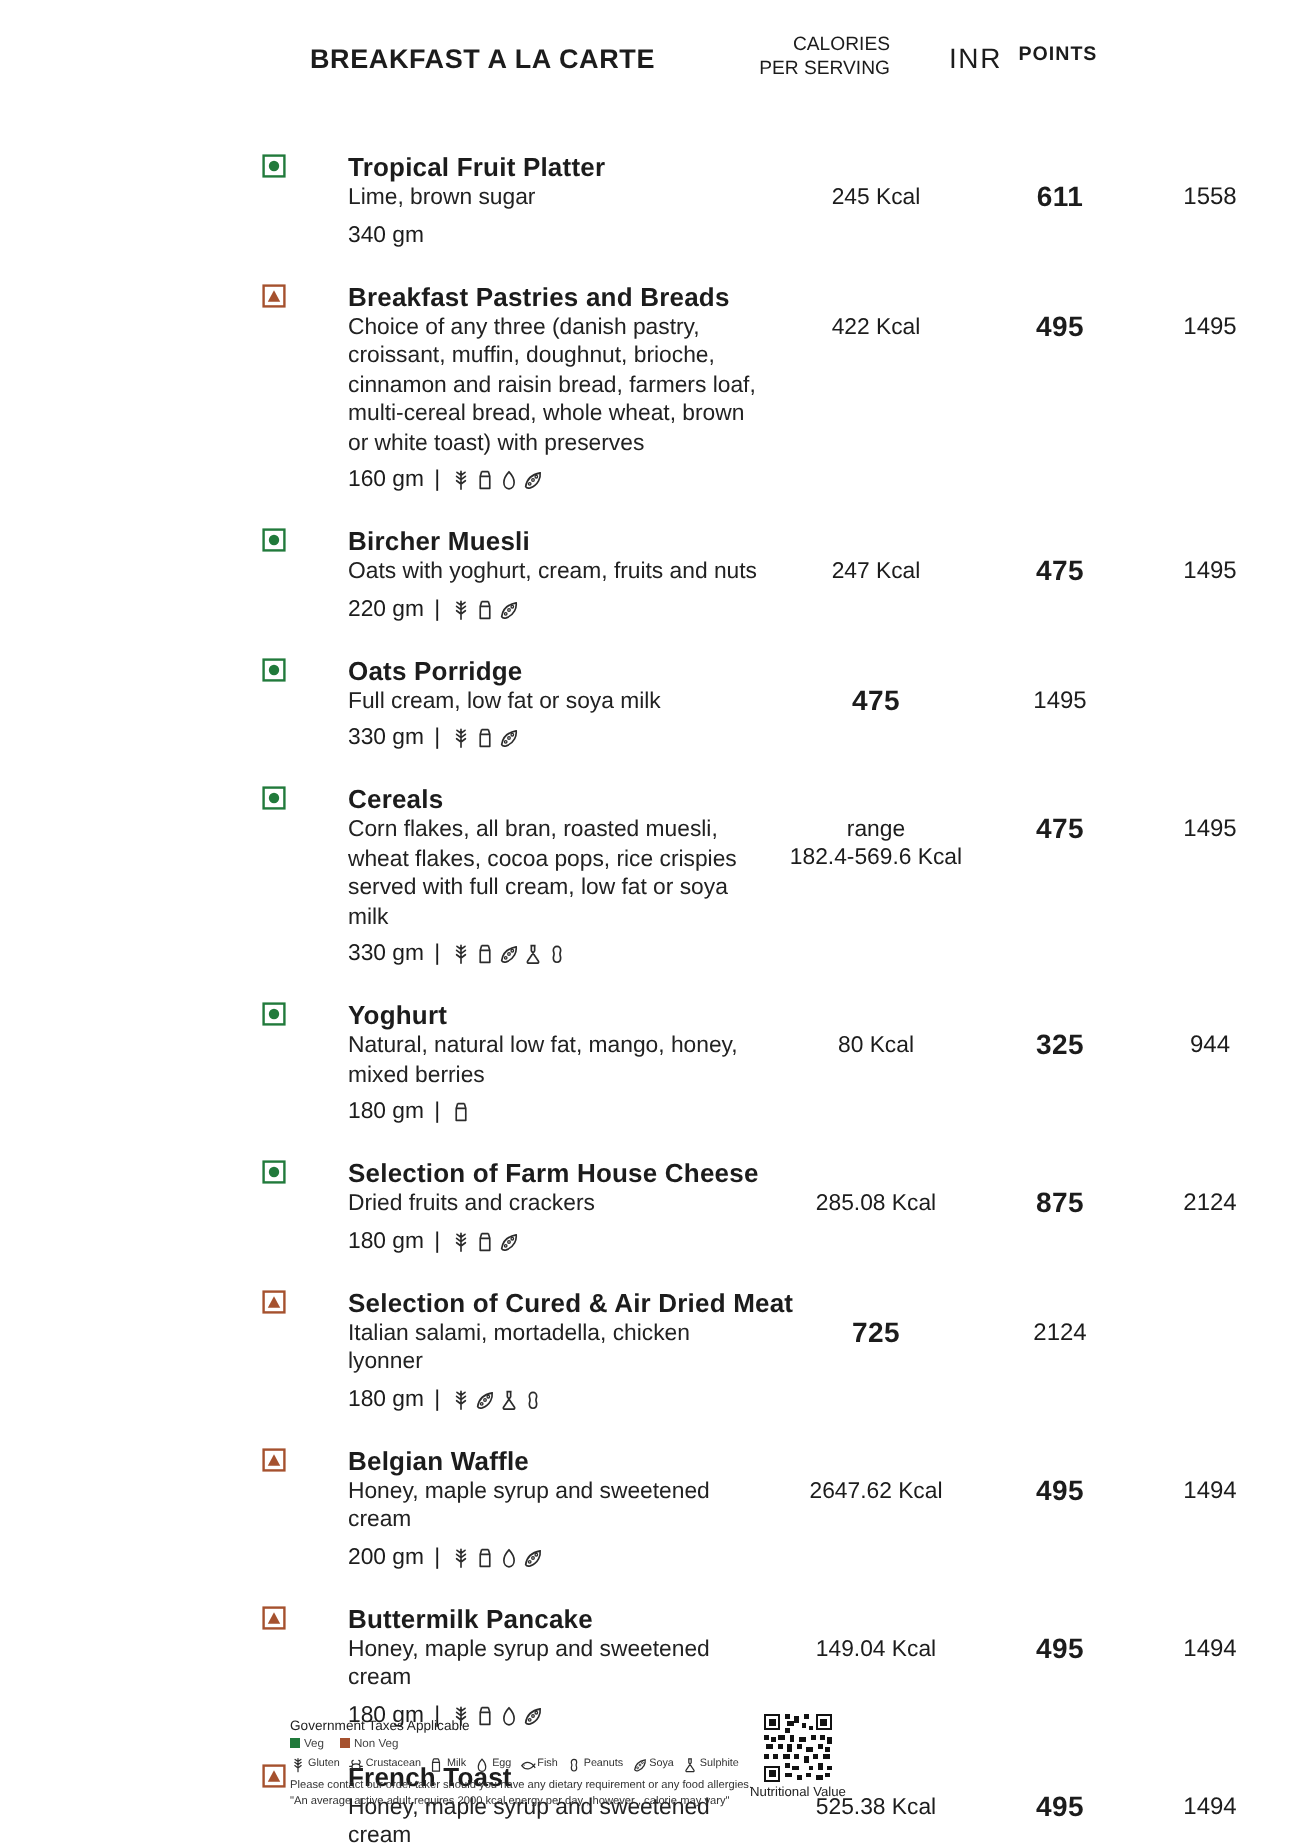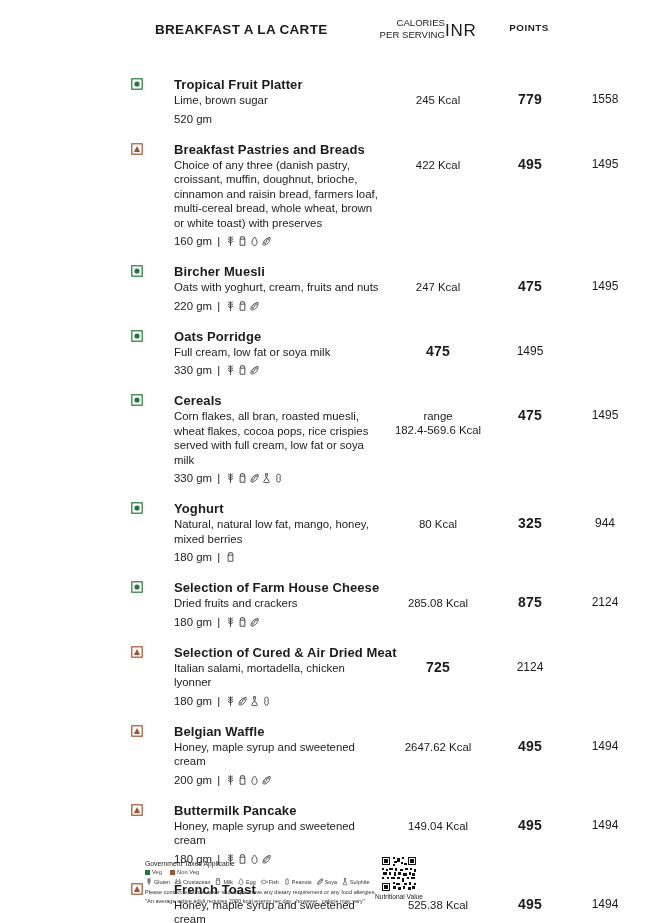--- a/index.html
+++ b/index.html
@@ -7,21 +7,21 @@
     width:656px;height:923px;background:#ffffff;position:relative;overflow:hidden;
     font-family:"Liberation Sans", sans-serif;color:#1c1c1c;
     -webkit-font-smoothing:antialiased;
   }
   .menu{margin:16px 0 0 131px;width:470px;}
   .grid-row{display:grid;grid-template-columns:24px 200px 90px 56px 56px;}
   
   .hdr{margin-bottom:35px;}
   .h-title{grid-column:2;font-size:13.5px;font-weight:bold;letter-spacing:.3px;padding-top:6px;}
   .h-cal{grid-column:3;font-size:9.6px;line-height:11.5px;text-align:right;padding-top:1px;}
-  .h-inr{grid-column:4;font-size:17px;letter-spacing:.8px;text-align:left;padding-top:5px;}
+  .h-inr{grid-column:4;font-size:14px;letter-spacing:.8px;text-align:right;padding-top:5px;}
   .h-points{grid-column:5;font-size:9.8px;font-weight:bold;letter-spacing:.5px;text-align:center;padding-top:6px;}
   
   .item{margin-bottom:14px;gap:19px;}
   .marker-cell{padding-top:2px;}
   .marker{width:12px;height:12px;display:block;}
   .item-title{font-size:13px;font-weight:bold;line-height:17px;width:max-content;letter-spacing:.1px;}
   .item-desc{font-size:11.4px;line-height:14.5px;width:205px;color:#222;}
   .item-meta{font-size:11.4px;line-height:16px;margin-top:3px;display:flex;align-items:center;gap:2px;color:#1c1c1c;}
   .al-ic{width:11px;height:12px;color:#2b2b2b;display:inline-block;}
   .allergens{display:inline-flex;gap:1px;align-items:center;}
@@ -104,28 +104,28 @@
   <div class="grid-row item">
     <div class="marker-cell">
       <svg class="marker" style="color: rgb(33, 122, 59);">
             <use href="#veg-mark"></use>
           </svg>
     </div>
     <div class="text-cell">
       <div class="item-title">Tropical Fruit Platter</div>
       <div class="item-desc">Lime, brown sugar</div>
       <div class="item-meta">
-        <span class="weight">520 gm</span>
+        <span class="weight">340 gm</span>
 
       </div>
     </div>
     <div class="cal-cell">
           <div>245 Kcal</div>
         </div>
-    <div class="inr-cell">779</div>
+    <div class="inr-cell">611</div>
     <div class="points-cell">1558</div>
   </div>
 
   <div class="grid-row item">
     <div class="marker-cell">
       <svg class="marker" style="color: rgb(165, 81, 46);">
             <use href="#nonveg-mark"></use>
           </svg>
     </div>
     <div class="text-cell">

